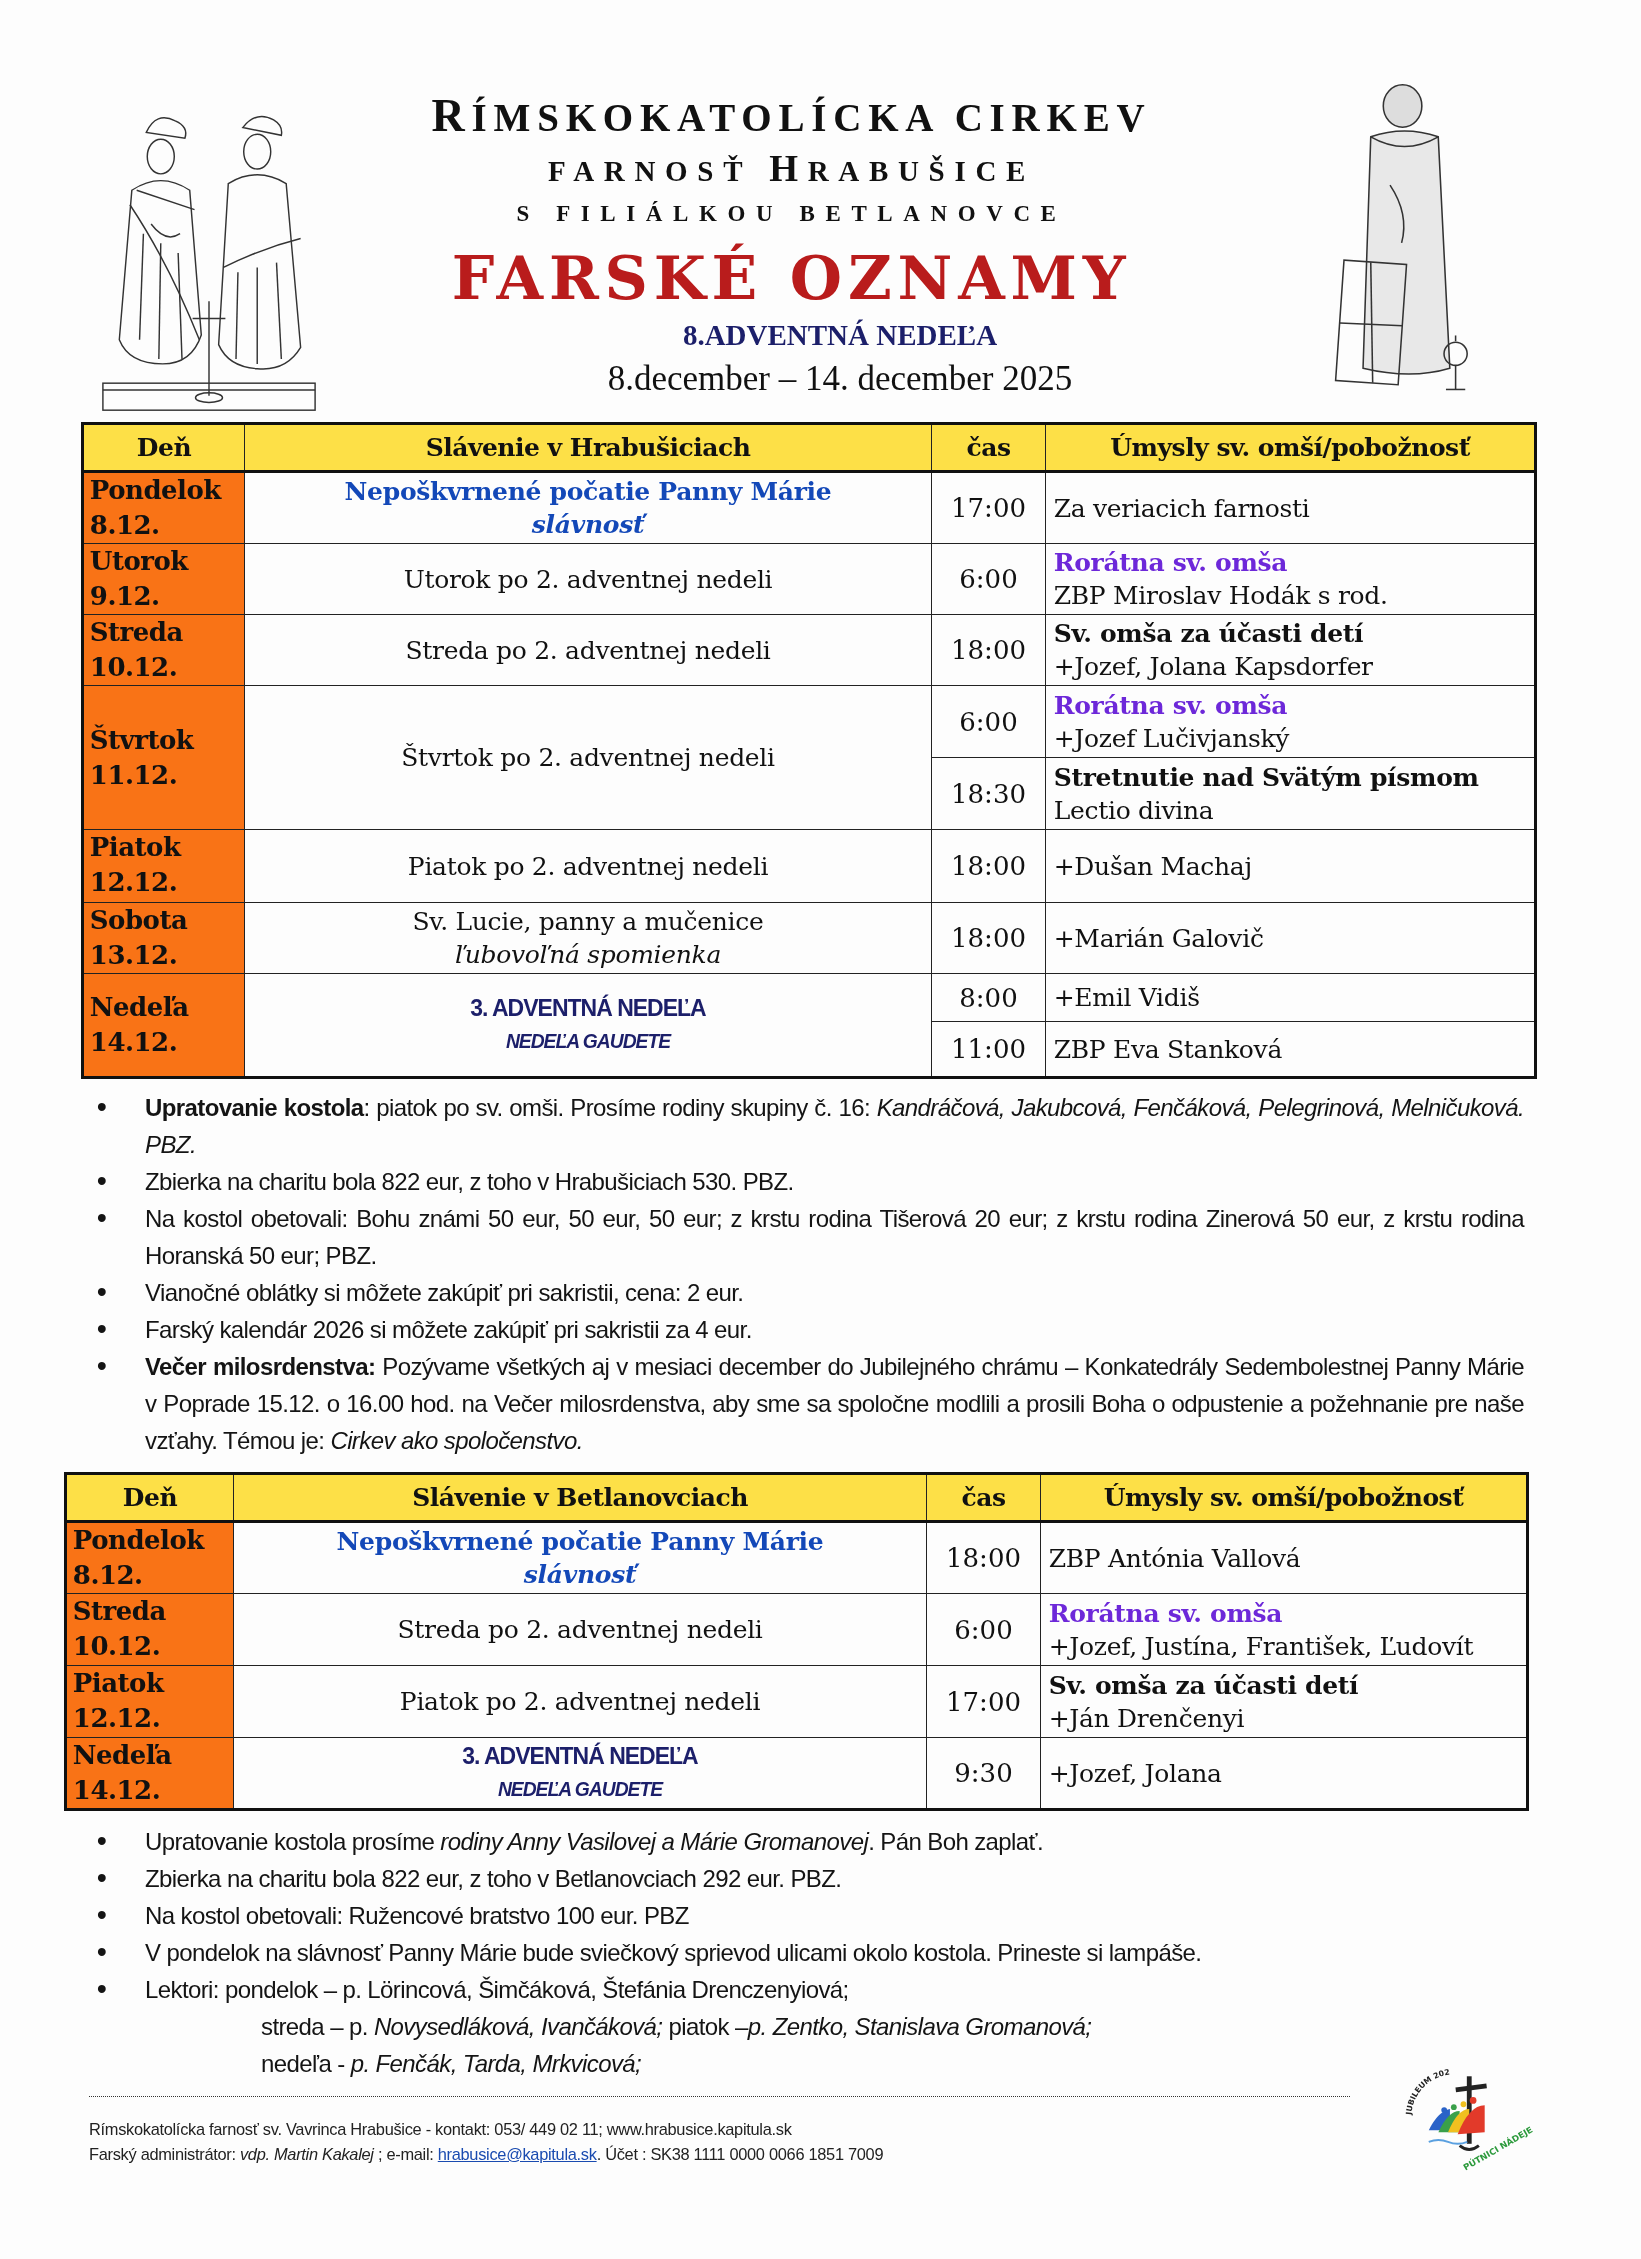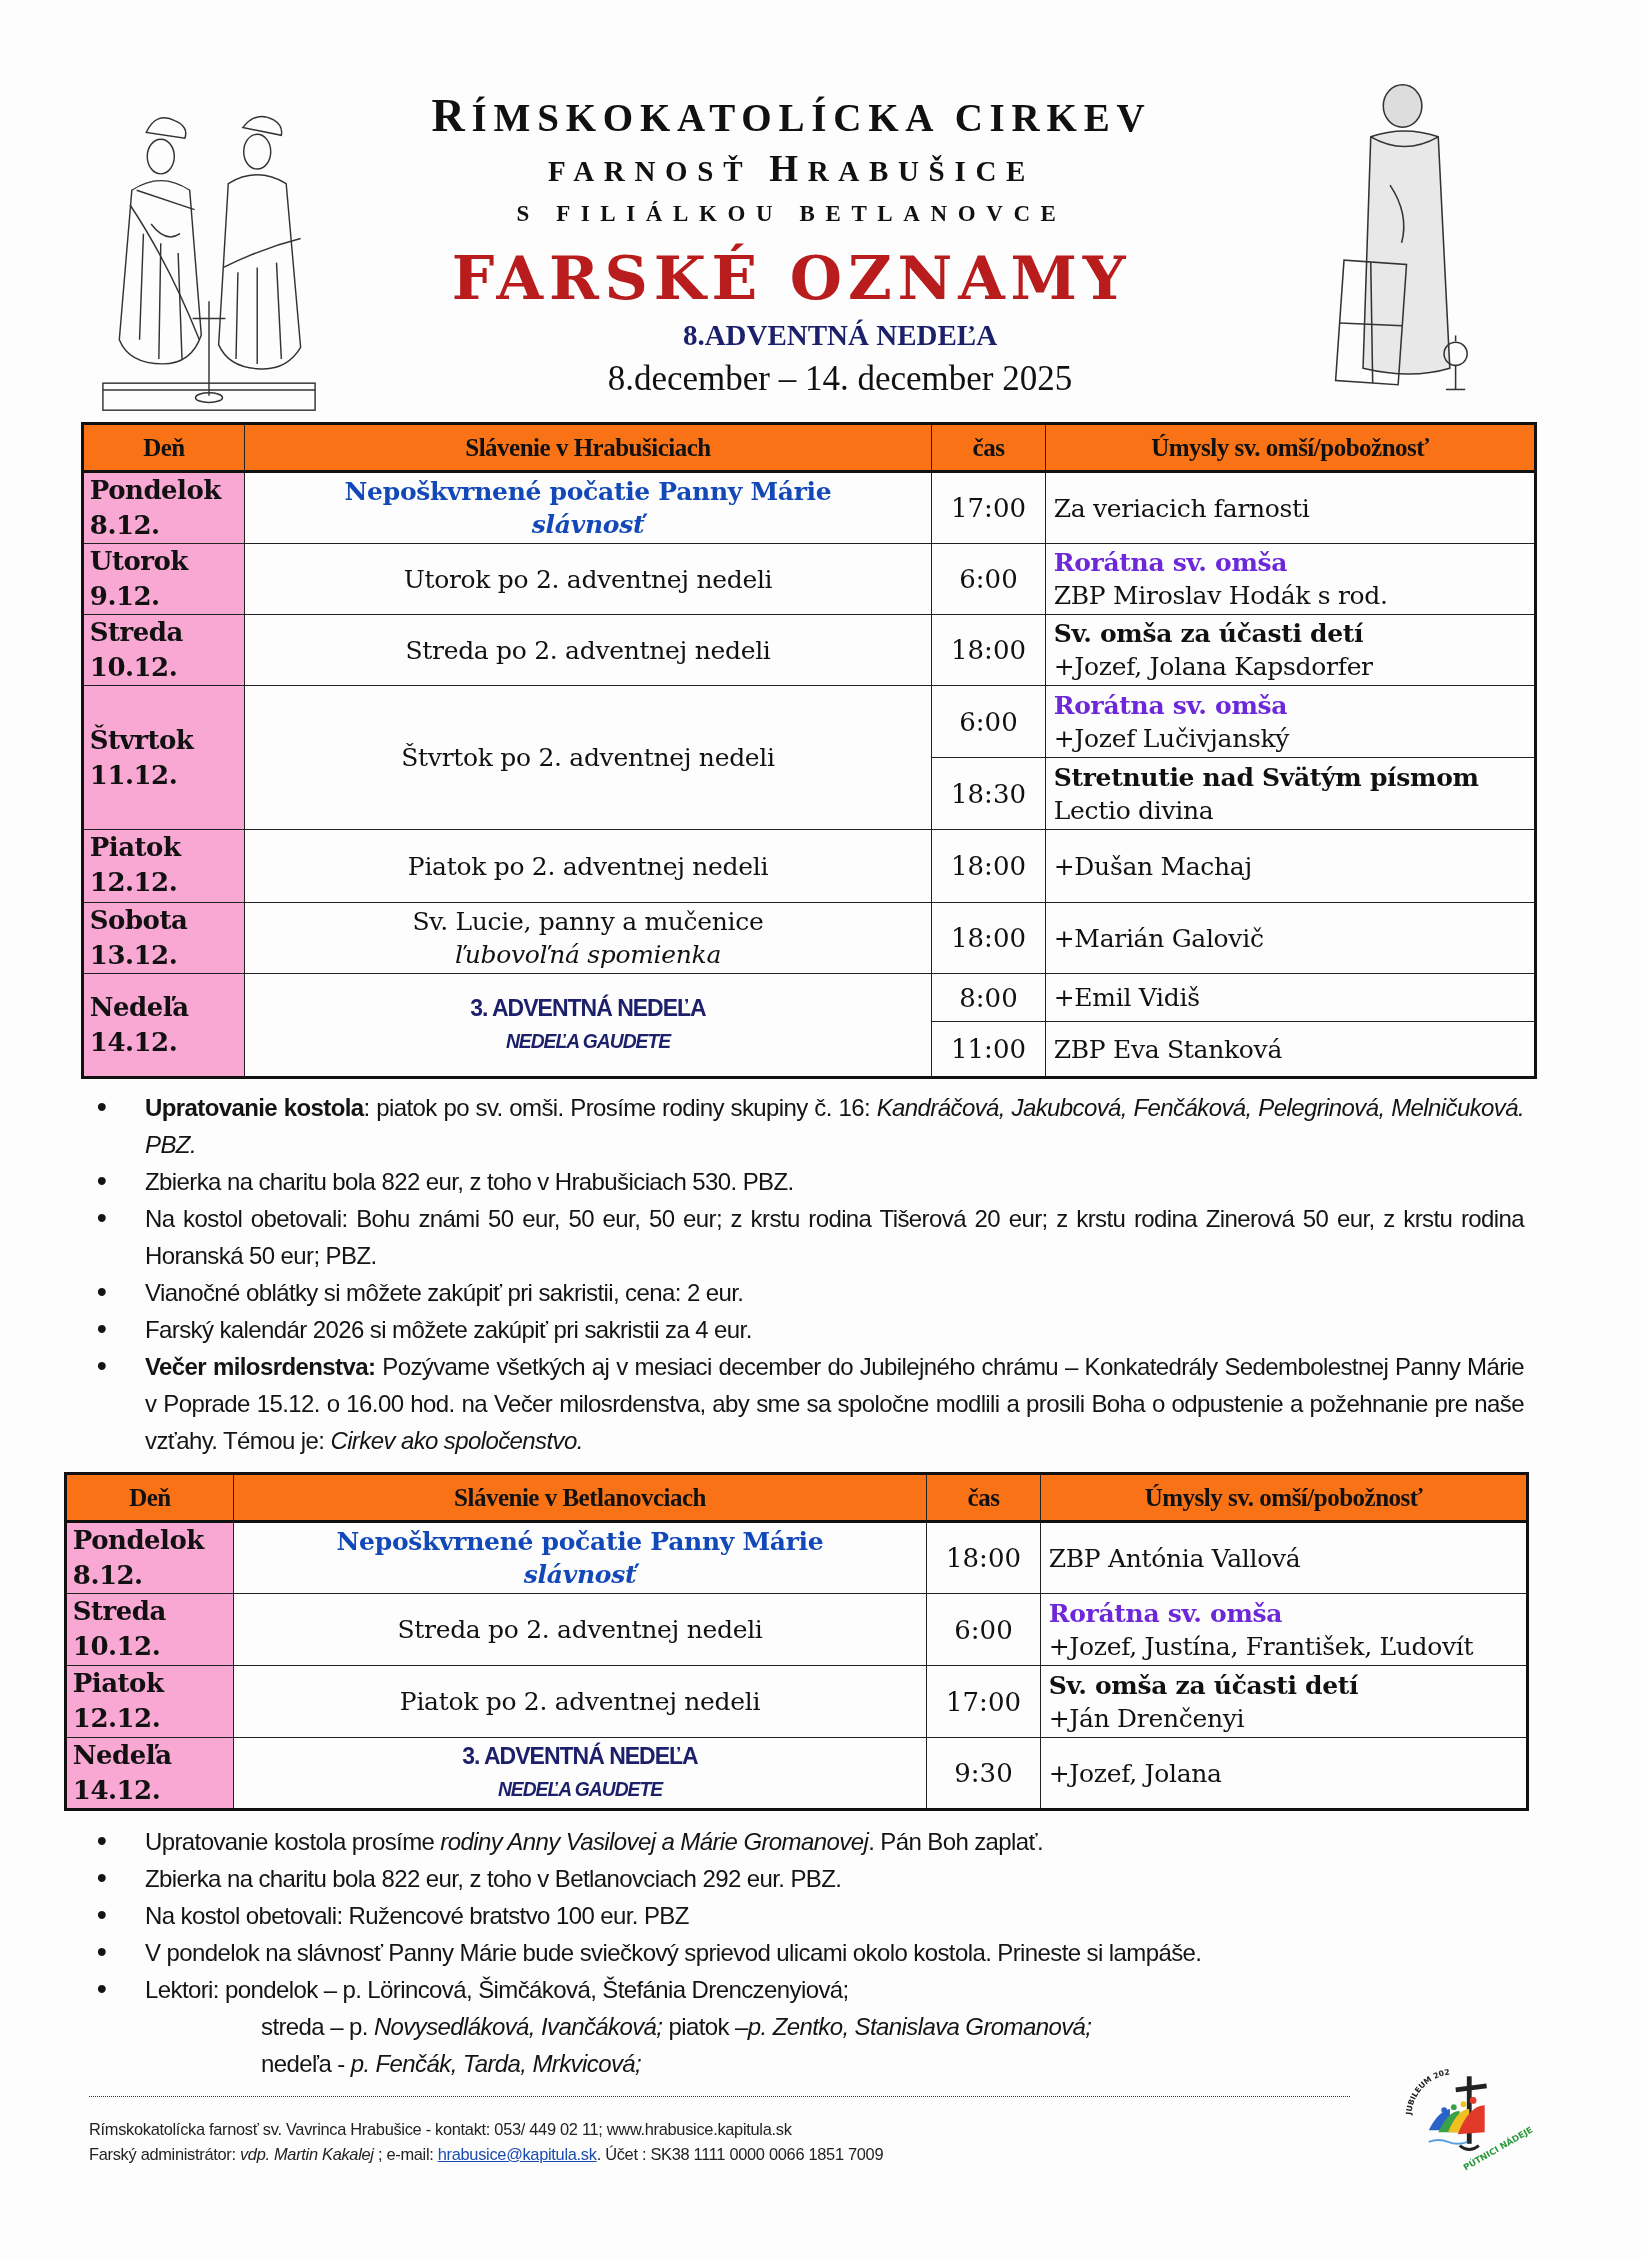--- a/index.html
+++ b/index.html
@@ -20,23 +20,23 @@
   .h6 { top: 359px; left: 425px; width: 830px; font-size: 35px; font-weight: normal; color: #111; }
 
   .illus { position: absolute; }
   .illus-left { left: 93px; top: 89px; width: 232px; height: 326px; }
   .illus-right { left: 1332px; top: 79px; width: 145px; height: 323px; }
 
   
   table.sched { position: absolute; border-collapse: collapse; table-layout: fixed; font-family: "DejaVu Serif", "Liberation Serif", serif; }
   table.sched td, table.sched th { border: 1.9px solid #222; vertical-align: middle; }
   table.sched { border: 3.9px solid #111; }
-  table.sched th { background: #f97316; font-weight: bold; font-size: 25px; height: 48px; text-align: center; letter-spacing: -0.5px; font-family: Liberation Serif, serif; }
+  table.sched th { background: #fde047; font-weight: bold; font-size: 25px; height: 48px; text-align: center; letter-spacing: -0.5px; }
   table.sched tr.head th { border-bottom: 3.9px solid #111; }
-  .day-cell { background: #f9a8d4; font-weight: bold; font-size: 26px; line-height: 35px; padding: 0 5.8px; text-align: left; vertical-align: top !important; letter-spacing: -0.5px; }
+  .day-cell { background: #f97316; font-weight: bold; font-size: 26px; line-height: 35px; padding: 0 5.8px; text-align: left; vertical-align: top !important; letter-spacing: -0.5px; }
   .cel-cell { text-align: center; font-size: 25px; line-height: 33px; letter-spacing: -0.3px; }
   .cel-feast { color: #1348b8; font-weight: bold; }
   .cel-feast-sub { color: #1348b8; font-weight: bold; font-style: italic; }
   .cel-sun { color: #1c1f6a; font-weight: bold; font-family: "Liberation Sans", sans-serif; font-size: 23px; letter-spacing: -1px; }
   .cel-sun-sub { color: #1c1f6a; font-weight: bold; font-style: italic; font-family: "Liberation Sans", sans-serif; font-size: 19.3px; letter-spacing: -1px; }
   .cel-italic { font-style: italic; }
   .time-cell { text-align: center; font-size: 26px; }
   .int-cell { font-size: 25px; line-height: 33px; padding: 0 7.7px; text-align: left; letter-spacing: -0.3px; }
   .int-title-blue { color: #6d28d9; font-weight: bold; }
   .int-title-black { font-weight: bold; }

